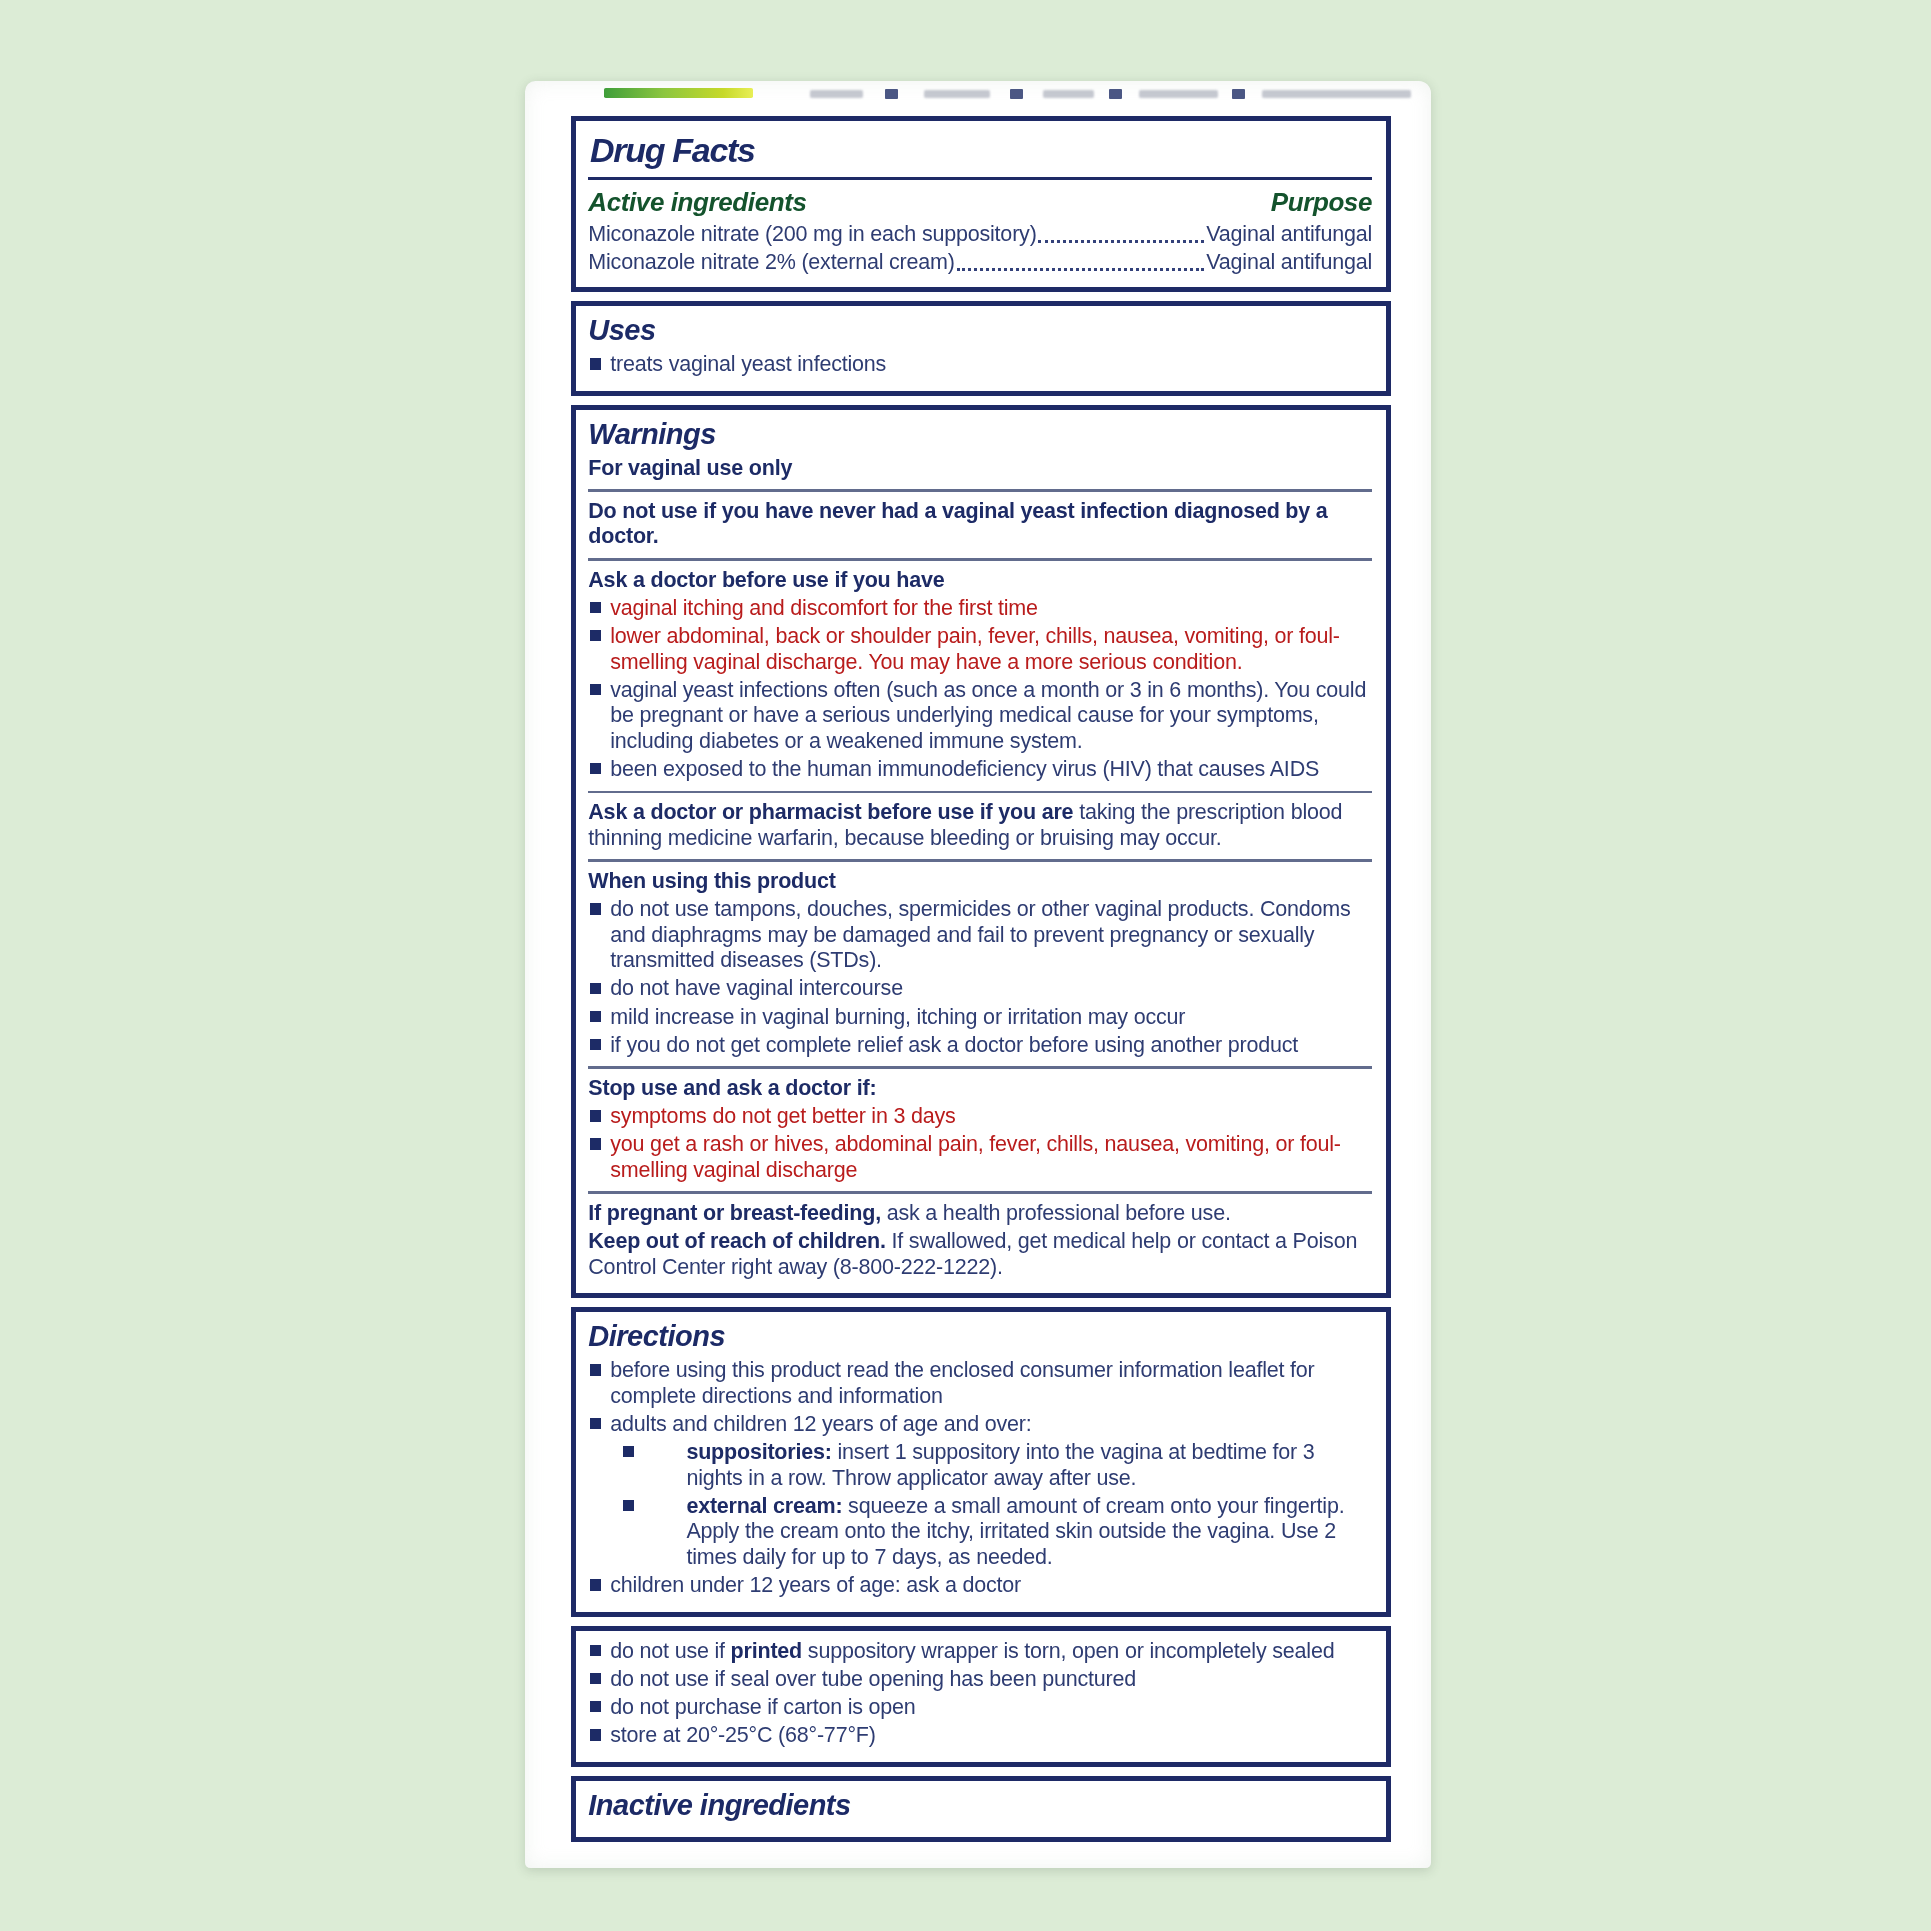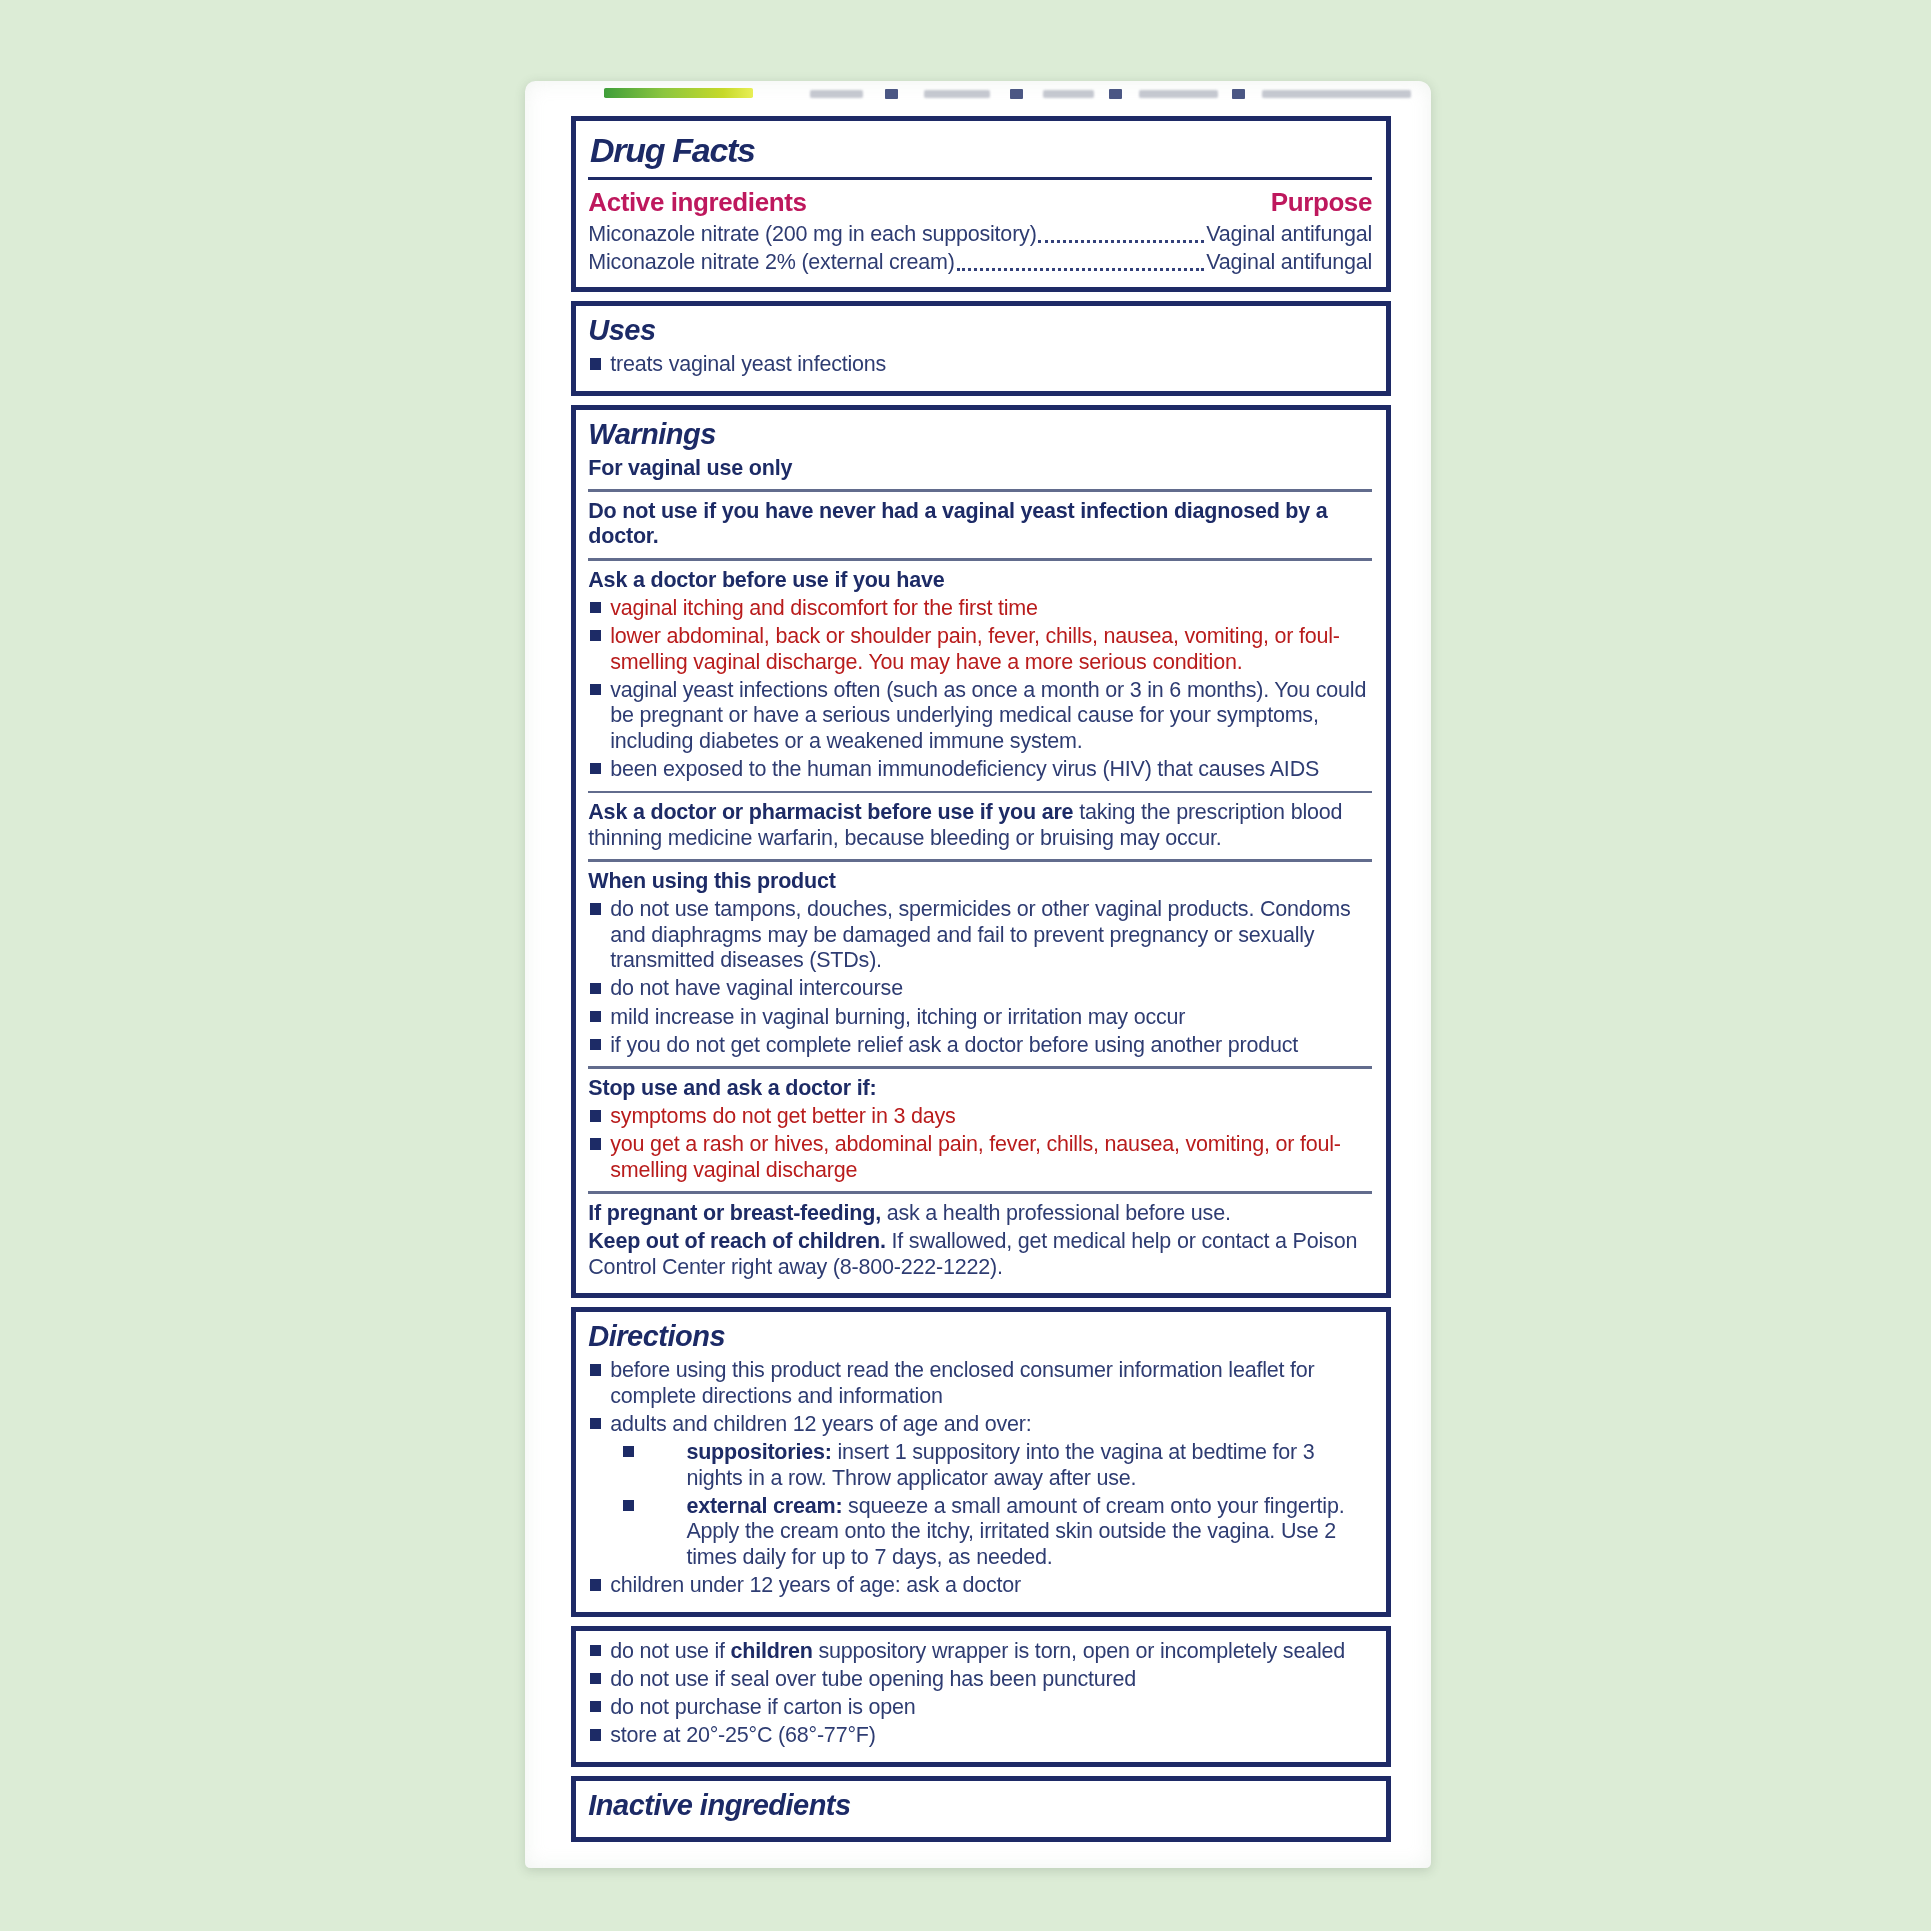--- a/index.html
+++ b/index.html
@@ -30,22 +30,22 @@
   }
   h1.df{
     font-style:italic;font-weight:bold;font-size:34px;color:#1c2a66;
     margin:3.5px 0 0 1.8px;letter-spacing:-1.3px;
   }
   .rule-title{height:2.6px;background:#1e2a66;margin:7px 0 7px;}
   h2{
     font-style:italic;font-weight:bold;font-size:29px;color:#1c2a66;
     margin:1.8px 0 4.4px;letter-spacing:-0.5px;
   }
-  .ai-head{display:flex;justify-content:space-between;font-weight:bold;
-    font-size:26px;color:#be185d;margin:0 0 4.4px;letter-spacing:-0.4px;text-align:center;}
+  .ai-head{display:flex;justify-content:space-between;font-style:italic;font-weight:bold;
+    font-size:26px;color:#14532d;margin:0 0 4.4px;letter-spacing:-0.4px;text-align:center;}
   .ai-row{display:flex;align-items:flex-end;margin:1.8px 0;}
   .ai-row .nm,.ai-row .pp{white-space:nowrap;}
   .ai-dots{flex:1;border-bottom:3.1px dotted #33417a;margin:0 1.8px 4.4px;min-width:26px;}
 
   p{margin:2.6px 0;}
   .bold{font-weight:bold;color:#1d2b66;}
   .rule{height:2.6px;background:#3b4770;opacity:.8;margin:8px 0 7px;}
 
   .li{display:flex;margin:2.6px 0;}
   .li .sq{flex:0 0 auto;width:11.4px;height:11.4px;background:#1d2b66;margin:6.1px 8.8px 0 1.8px;}
@@ -179,21 +179,21 @@
       </div>
       <div class="li">
         <span class="sq"></span>
         <span class="t">children under 12 years of age: ask a doctor</span>
       </div>
     </section>
 
     <section class="sec">
       <div class="li">
         <span class="sq"></span>
-        <span class="t"><span>do not use if </span><span class="bold">children</span><span> suppository wrapper is torn, open or incompletely sealed</span></span>
+        <span class="t"><span>do not use if </span><span class="bold">printed</span><span> suppository wrapper is torn, open or incompletely sealed</span></span>
       </div>
       <div class="li">
         <span class="sq"></span>
         <span class="t">do not use if seal over tube opening has been punctured</span>
       </div>
       <div class="li">
         <span class="sq"></span>
         <span class="t">do not purchase if carton is open</span>
       </div>
       <div class="li">

